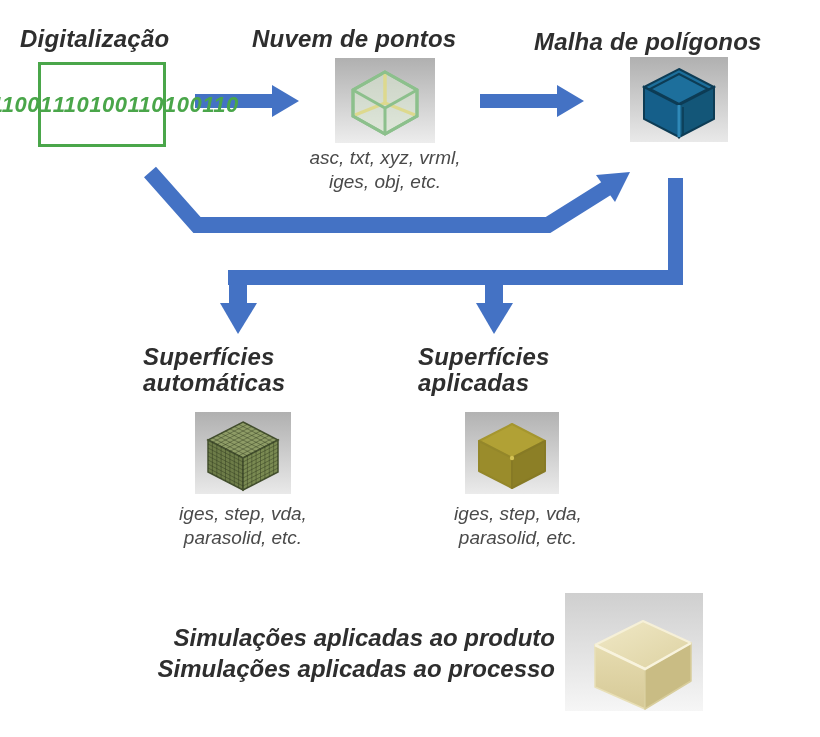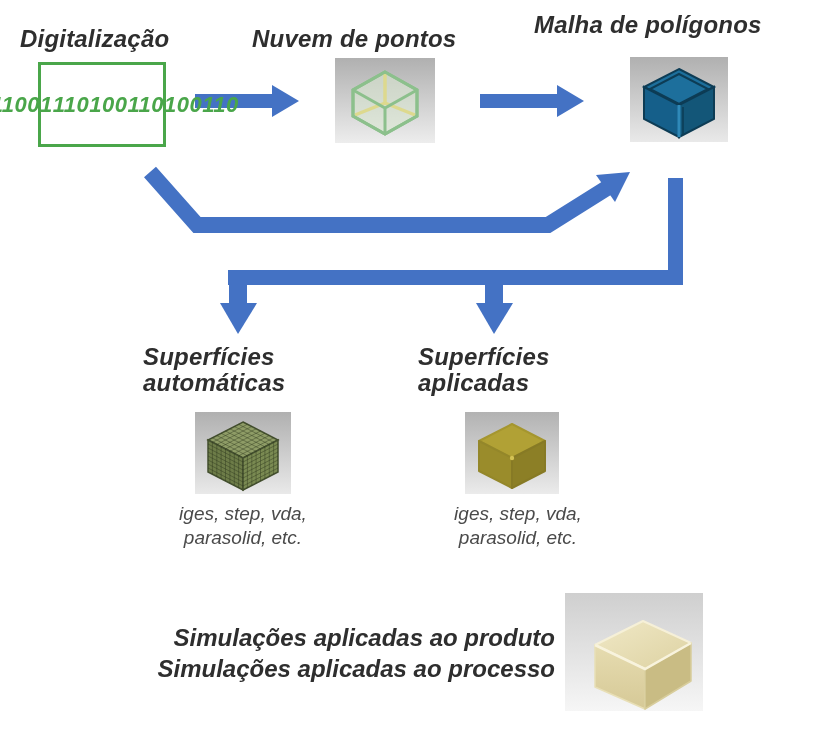--- a/index.html
+++ b/index.html
@@ -87,22 +87,26 @@
         </linearGradient>
       </defs>
       <rect width="100" height="85" fill="url(#bg1)"></rect>
       <polygon points="50,14 82,32 82,58 50,76 18,58 18,32" fill="#d9e8cf" fill-opacity="0.55" stroke="#8cc08c" stroke-width="3"></polygon>
       <path d="M50,16 L50,45 M50,45 L20,57 M50,45 L80,57" stroke="#ddd98e" stroke-width="3.5" fill="none"></path>
       <path d="M18,32 L50,50 L82,32 M50,50 L50,76" stroke="#8cc08c" stroke-width="3" fill="none"></path>
       <polygon points="50,14 82,32 82,58 50,76 18,58 18,32" fill="none" stroke="#8cc08c" stroke-width="3"></polygon>
     </svg>
   </div>
 
-
-  <div class="abs node-title centered" style="left:534px;top:12px;width:280px">Malha de polígonos</div>
+  <div class="abs formats" style="left:285px;top:146px;width:200px">
+    <div>asc, txt, xyz, vrml,</div>
+    <div>iges, obj, etc.</div>
+  </div>
+
+  <div class="abs node-title centered" style="left:534px;top:29px;width:280px">Malha de polígonos</div>
 
   <div class="cube-img" style="left:630px;top:57px">
     <svg width="98" height="85" viewBox="0 0 98 85">
       <defs>
         <linearGradient id="bg2" x1="0" y1="0" x2="0" y2="1">
           <stop offset="0" stop-color="#b0b0b0"></stop>
             <stop offset="1" stop-color="#e9e9e9"></stop>
         </linearGradient>
       </defs>
       <rect width="98" height="85" fill="url(#bg2)"></rect>

